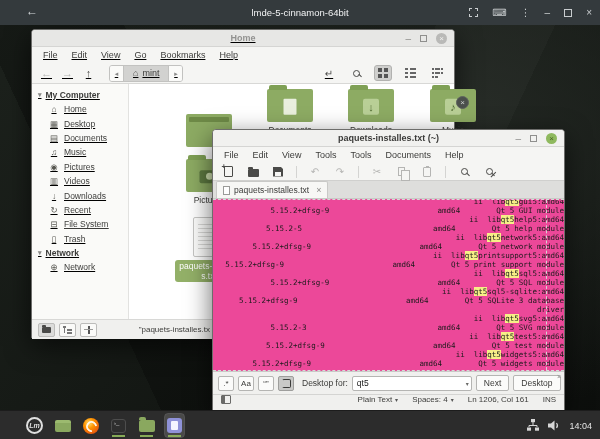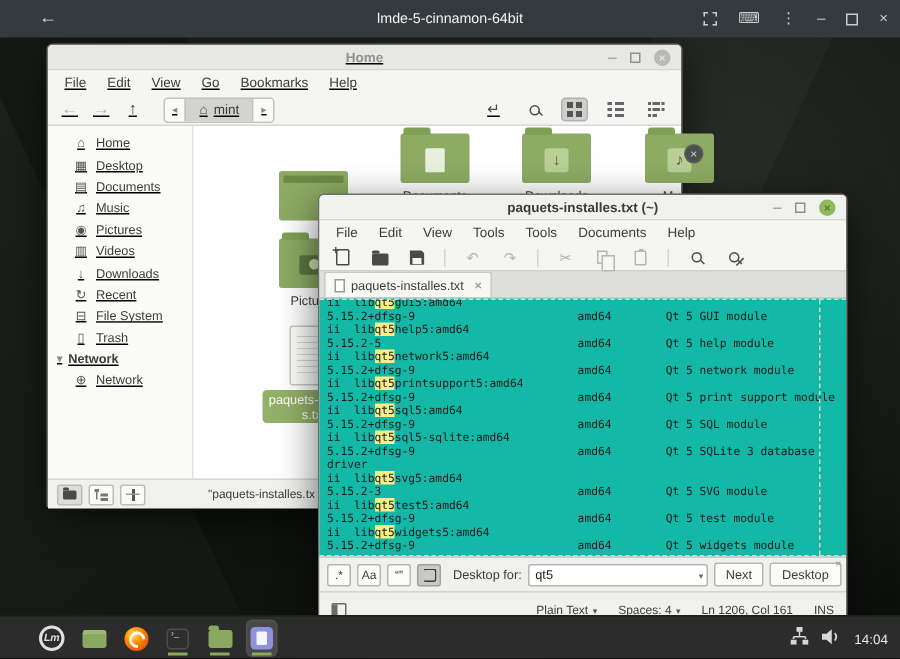--- a/index.html
+++ b/index.html
@@ -162,22 +162,22 @@
   .ic-replace::before { content:''; position:absolute; width:7px; height:1.4px; background:#4a4a48;
                         transform:rotate(-45deg); left:3px; top:5px; }
 
   .tabbar { height:19px; background:#dededc; border-top:1px solid #d0d0ce; border-bottom:1px solid #c9c9c7;
             display:flex; align-items:flex-end; padding-left:3px; }
   .tab { display:flex; align-items:center; gap:4px; background:#f7f7f5; border:1px solid #c9c9c7;
          border-bottom:none; border-radius:2px 2px 0 0; height:17px; padding:0 6px; font-size:8.5px; color:#3b3b39; }
   .tab .tdoc { width:7px; height:9px; background:#fff; border:1px solid #9a9a98; }
   .tab .tclose { color:#8a8a88; font-size:9px; margin-left:3px; }
 
-  .editor { position:relative; height:172px; background:#14b8a6; overflow:hidden;
-            border-top:1px dashed #d8d8d6; border-bottom:1px dashed #d8d8d6; }
+  .editor { position:relative; height:172px; background:#ec4899; overflow:hidden;
+            border-top:1px dashed #d8d8d6; border-bottom:1px dashed #d8d8d6;text-align:right; }
   .editor::after { content:''; position:absolute; top:0; bottom:0; left:333px; border-left:1px dashed #d4d4d2; }
   .editor-text { margin-top:-3px; padding-left:5px; font-family:"DejaVu Sans Mono", monospace;
                  font-size:7.5px; line-height:9px; color:#1a1a1a; white-space:pre; }
   .editor-text mark { background:#f7ef87; color:#1a1a1a; padding:0; }
 
   .searchbar { height:23px; background:#f0f0ee; border-top:1px solid #c9c9c7; display:flex;
                align-items:center; padding-left:5px; gap:4px; position:relative; font-size:8.5px; color:#3b3b39; }
   .sb-btn { min-width:16px; height:15px; border:1px solid #b5b5b3; border-radius:2px; background:#fbfbfa;
             display:flex; align-items:center; justify-content:center; font-size:8px; color:#3b3b39; padding:0 2px; }
   .sb-btn.pressed { background:#c9c9c7; border-color:#9e9e9c; }
@@ -186,21 +186,21 @@
   .search-label { margin-left:4px; }
   .search-input-wrap { position:relative; width:120px; height:15px; }
   .search-input-wrap input { width:100%; height:100%; border:1px solid #b5b5b3; border-radius:2px;
       font-size:8.5px; padding:0 12px 0 4px; font-family:"Liberation Sans", sans-serif; color:#1a1a1a; }
   .search-dd { position:absolute; right:3px; top:4px; font-size:6px; color:#6a6a68; }
   .search-act { height:16px; border:1px solid #b5b5b3; border-radius:2px; background:#fbfbfa;
                 font-size:8.5px; color:#3b3b39; display:flex; align-items:center; padding:0 7px; }
   .search-close { position:absolute; right:3px; top:1px; font-size:7px; color:#8a8a88; }
 
   .xed-status { height:17px; background:#f0f0ee; border-top:1px solid #d4d4d2; display:flex;
-                align-items:flex-end; font-size:8px; color:#3c3c3a; padding:0 8px; position:relative; }
+                align-items:flex-start; font-size:8px; color:#3c3c3a; padding:0 8px; position:relative; }
   .ic-panes { width:10px; height:9px; border:1px solid #6a6a68; border-radius:1px; background:
       linear-gradient(#6a6a68,#6a6a68) 0 0/3px 9px; background-repeat:no-repeat; }
   .xs-right { position:absolute; right:8px; display:flex; align-items:center; gap:14px; }
   .xs-item { display:flex; align-items:center; gap:3px; }
   .dd-tri { font-size:6px; color:#555; }
 
   
   .panel { position:absolute; left:0; bottom:0; width:600px; height:29px; background:#2c2c2c;
            border-top:1px solid #1c1c1c; z-index:15; }
   .panel-left { position:absolute; left:25px; top:0; height:29px; display:flex; align-items:center; gap:9px; }
@@ -290,20 +290,24 @@
         <span class="tbtn">
             <span class="ic-list"></span>
           </span>
         <span class="tbtn">
             <span class="ic-compact"></span>
           </span>
       </div>
     </div>
     <div class="nemo-body">
       <div class="sidebar" id="nemo-sidebar">
+          <div class="sb-head">
+            <span class="tri">▾</span>
+            <span>My Computer</span>
+          </div>
           <div class="sb-item">
             <span class="sb-ic">⌂</span>
             <span>Home</span>
           </div>
           <div class="sb-item">
             <span class="sb-ic">▦</span>
             <span>Desktop</span>
           </div>
           <div class="sb-item">
             <span class="sb-ic">▤</span>

